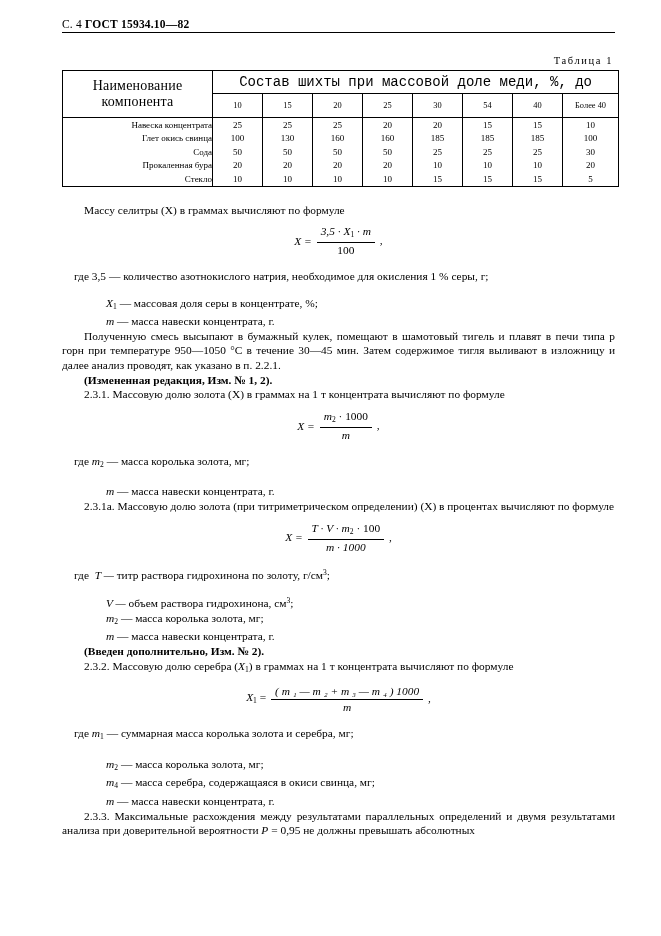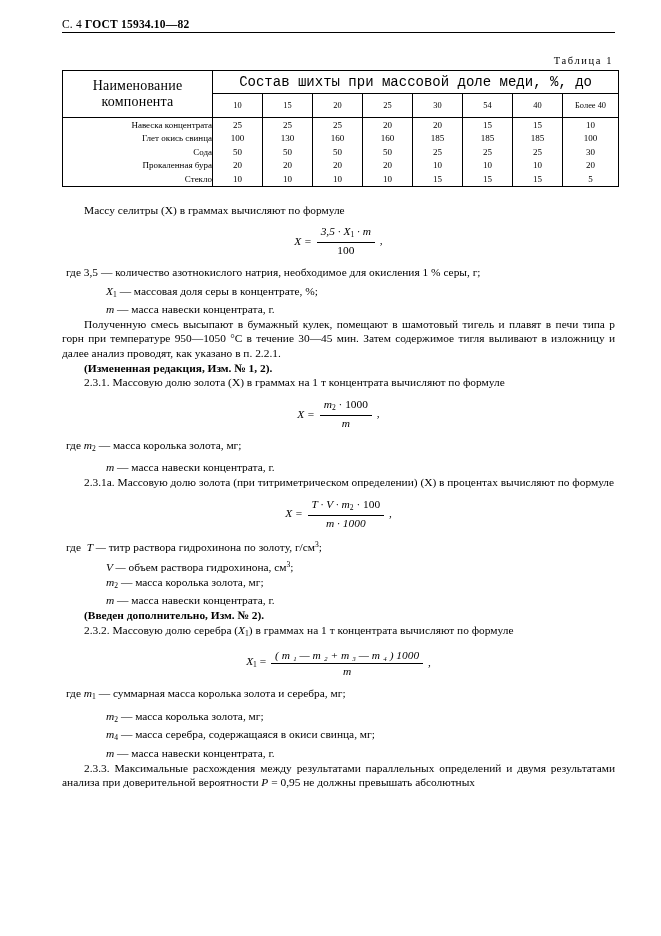--- a/index.html
+++ b/index.html
@@ -103,21 +103,21 @@
     text-align: justify;
   }
   p.par {
     margin: 0;
     text-indent: 22px;
     text-align: justify;
     font-size: 11.4px;
     line-height: 14.6px;
   }
   p.noind {
-    margin: 4px;
+    margin: 12px;
     text-indent: 0;
     text-align: justify;
     font-size: 11.4px;
     line-height: 14.6px;
   }
   p.hang {
     margin: 0;
     text-indent: 0;
     padding-left: 44px;
     text-align: justify;

